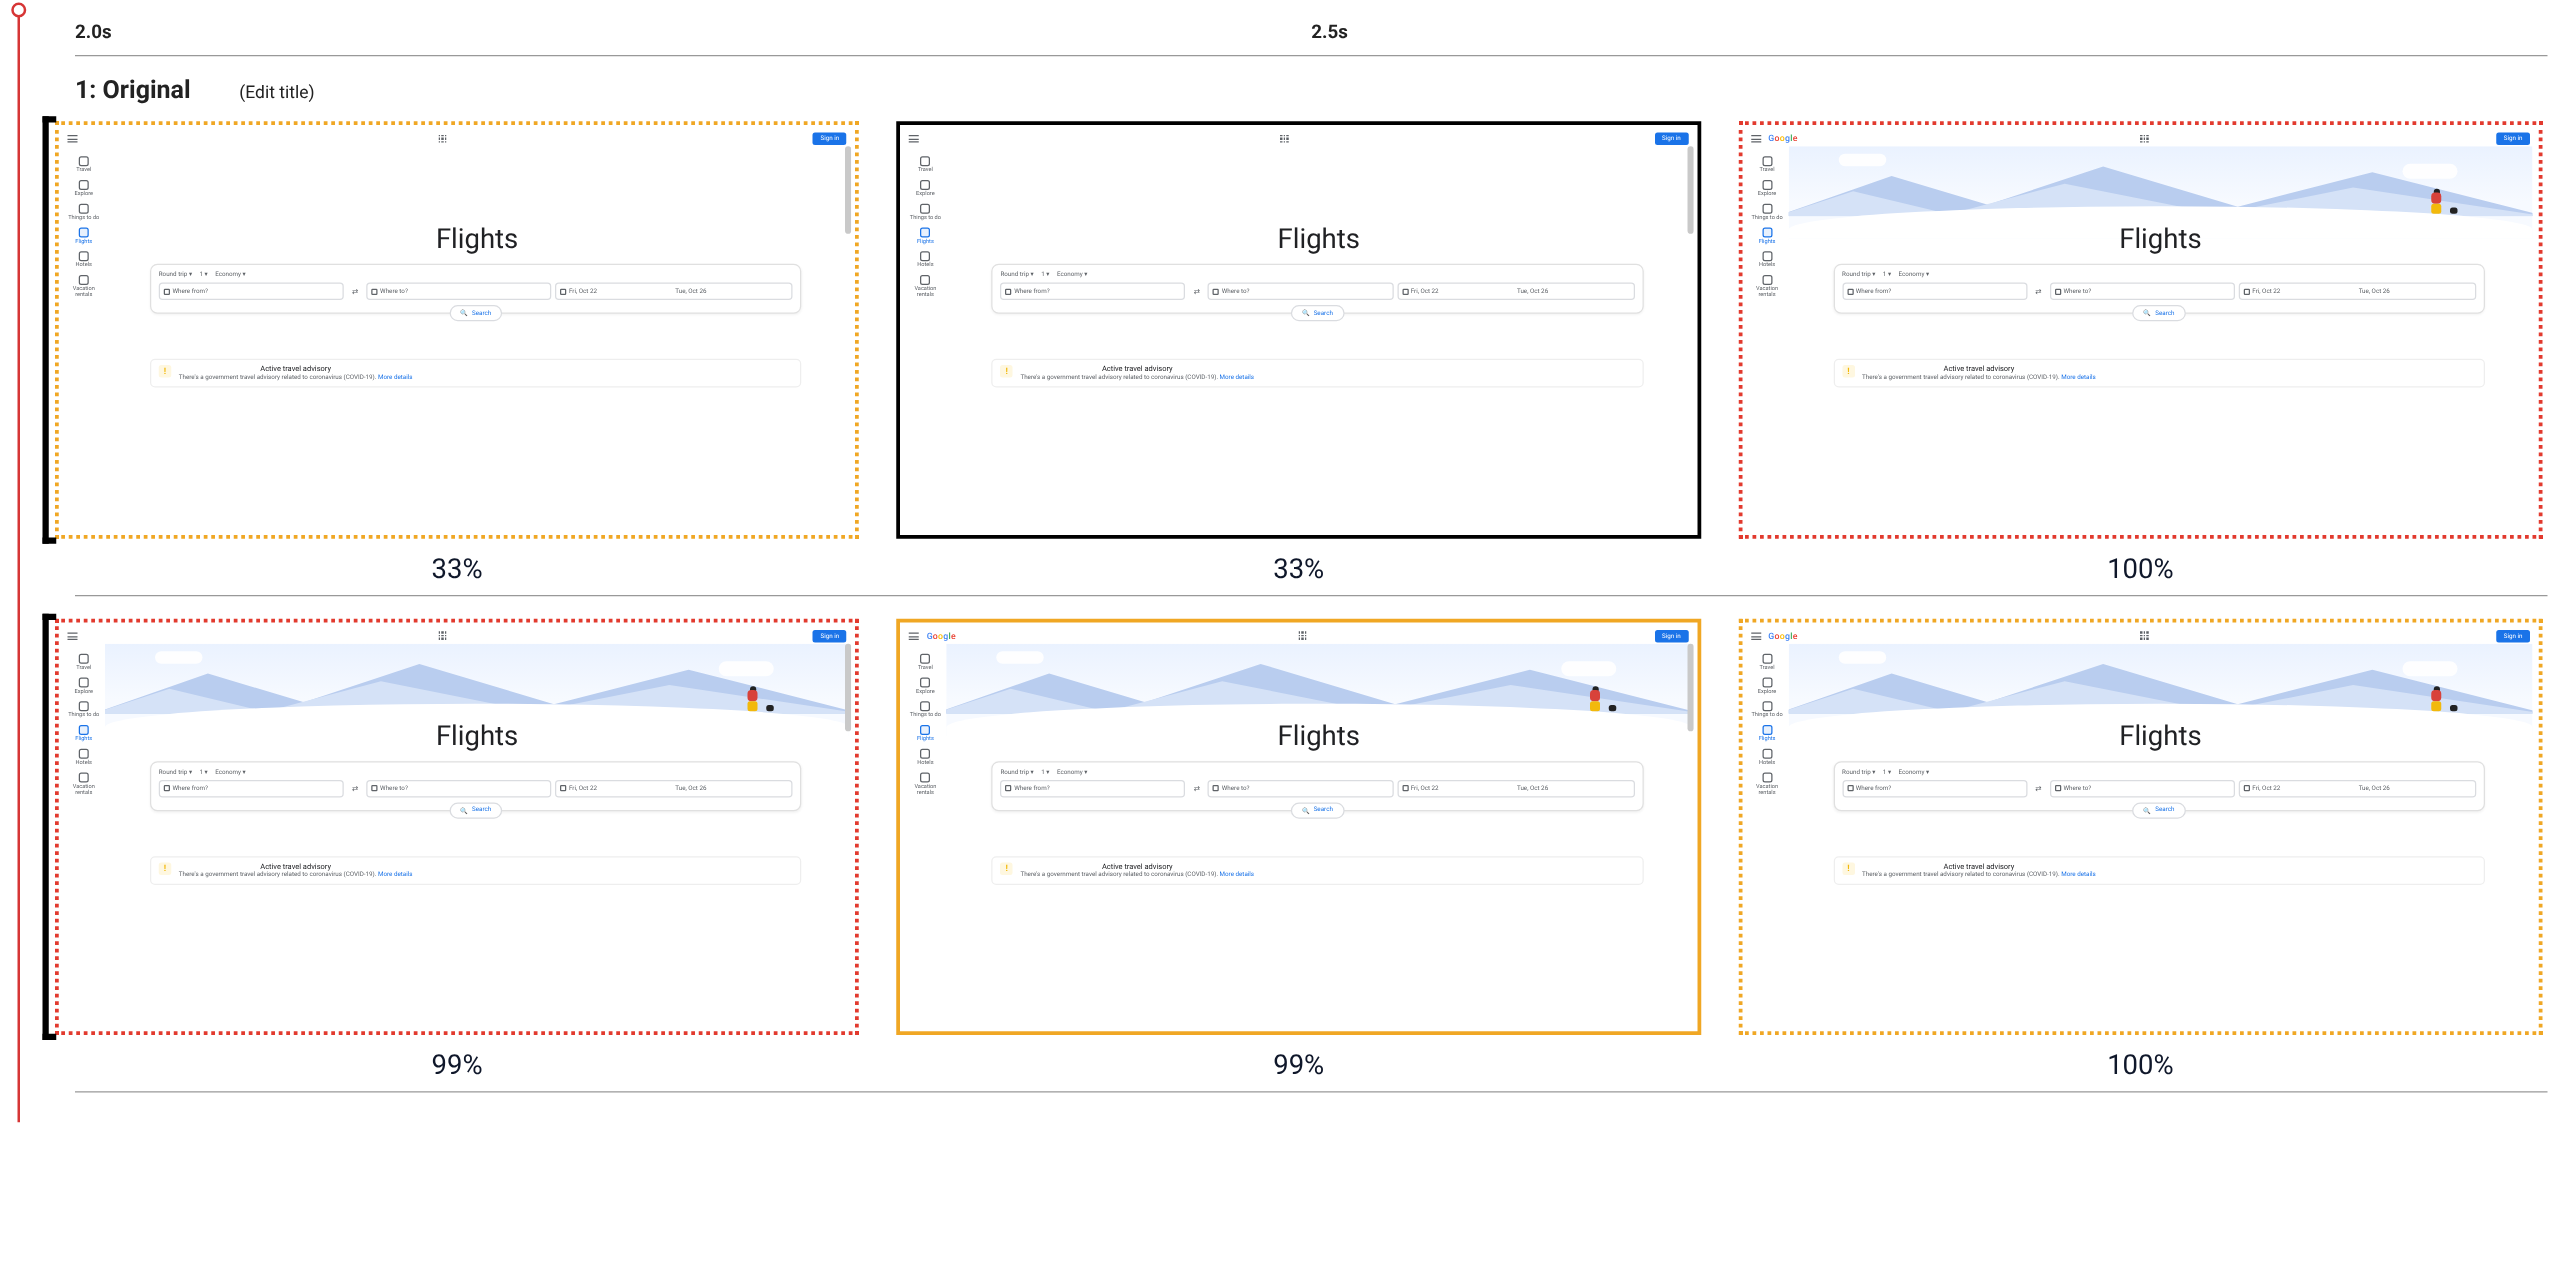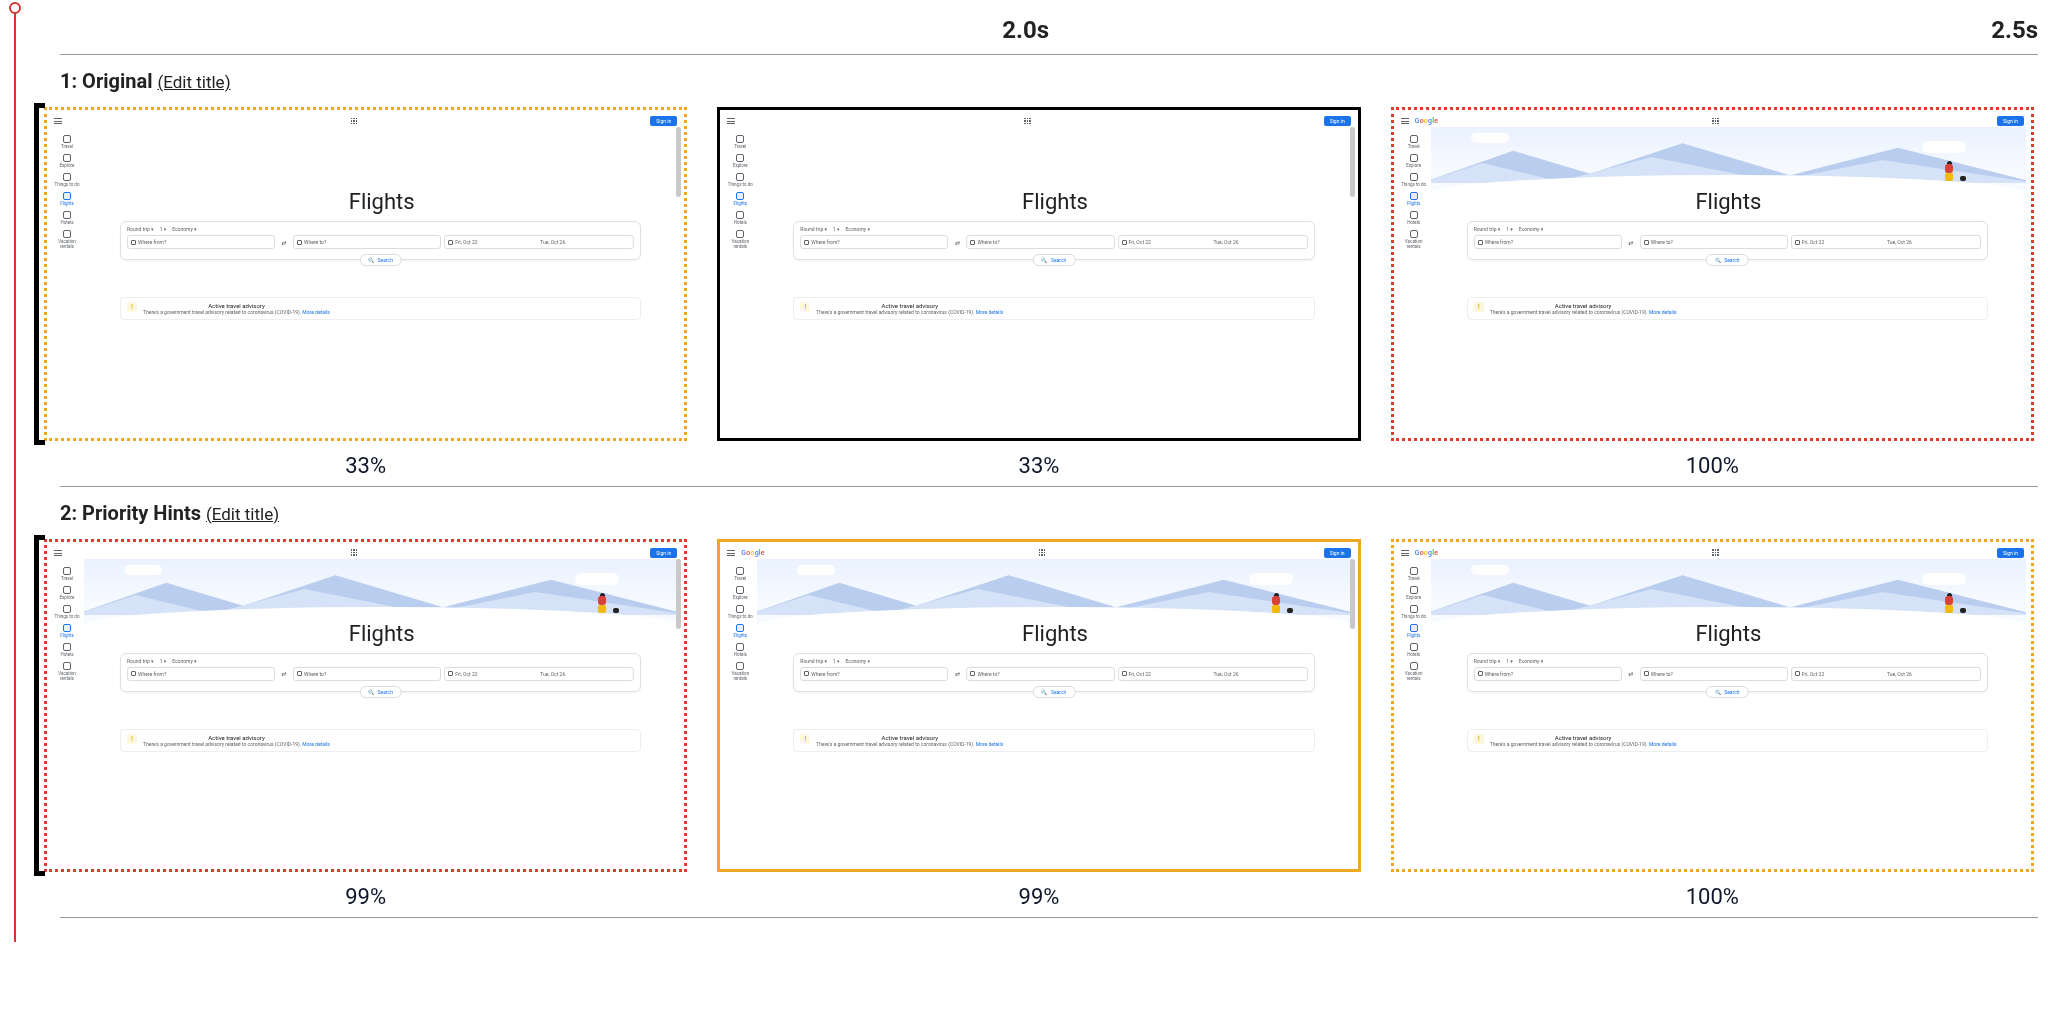--- a/index.html
+++ b/index.html
@@ -32,43 +32,43 @@
     z-index: 2;
   }
   .content { position: relative; z-index: 1; margin-left: 30px; }
   .time-header {
     display: flex;
     margin-left: 20px;
     margin-bottom: 4px;
   }
   .time-cell {
     flex: 1;
-    text-align: right;
+    text-align: left;
     font-weight: 700;
-    font-size: 24px;
+    font-size: 15px;
     color: #222;
     padding: 6px 0;
   }
   hr.sep {
     border: none;
     border-top: 1px solid #999;
     margin: 4px 0 14px 20px;
   }
   .row-title {
     margin-left: 20px;
     font-size: 20px;
     margin-bottom: 10px;
   }
   .row-title b { font-weight: 700; text-align: right; }
   .edit-link {
-    text-decoration: underline;
     font-weight: 400;
-    font-size: 17px;
+    font-size: 14px;
     color: #222;
     cursor: pointer;
+    margin-left: 34px;
   }
   .filmstrip-row {
     display: flex;
     gap: 22px;
     margin-bottom: 8px;
   }
   .frame-cell { flex: 1; text-align: center; }
   .frame-shell {
     position: relative;
     width: 100%;
@@ -533,21 +533,20 @@
                   <div class="t2"><span>There's a government travel advisory related to coronavirus (COVID-19).</span> <a>More details</a></div>
                 </div>
               </div>
             </div>
           </div>
         </div>
         <div class="pct">100%</div>
       </div>
     </div>
     <hr class="sep">
-    <div class="row-title"><b><span>2</span>: <span>Priority Hints</span></b> <span class="edit-link">(Edit title)</span></div>
     <div class="filmstrip-row">
       <div class="frame-cell">
         <div class="frame-shell left-black-partial">
           <div class="frame-border dotted-red">
             <div class="mini">
               <div class="mini-topbar">
                 <div class="mini-menu-icon"></div>
                 <div class="mini-right-icon">
                   <span></span>
                   <span></span>

